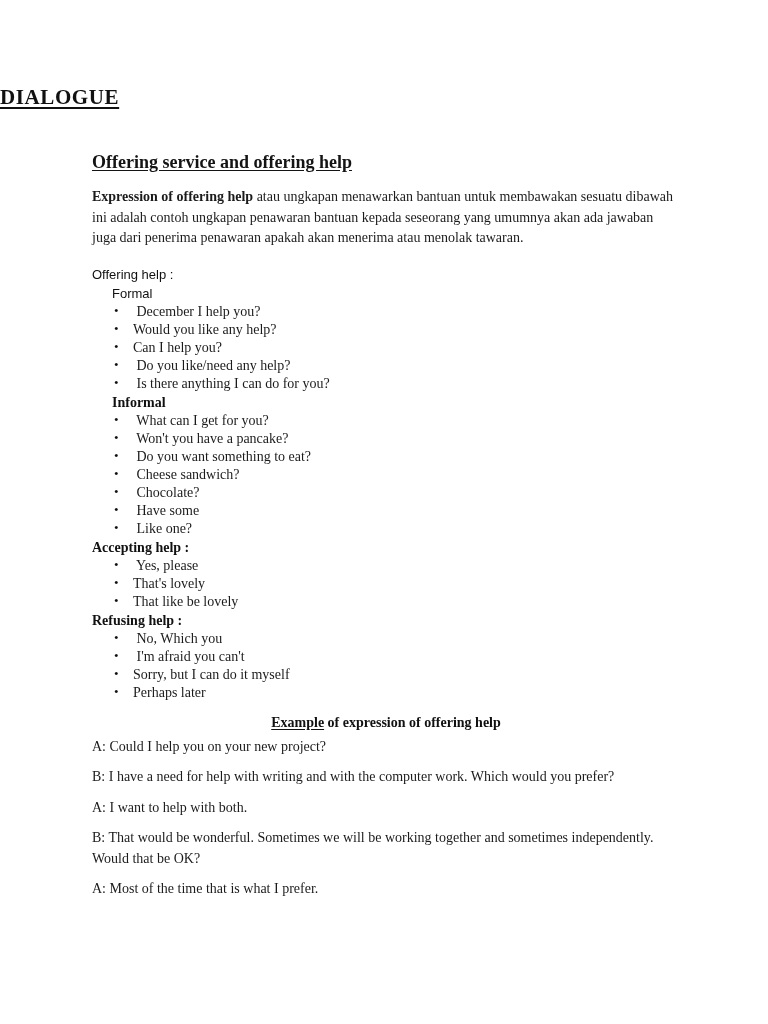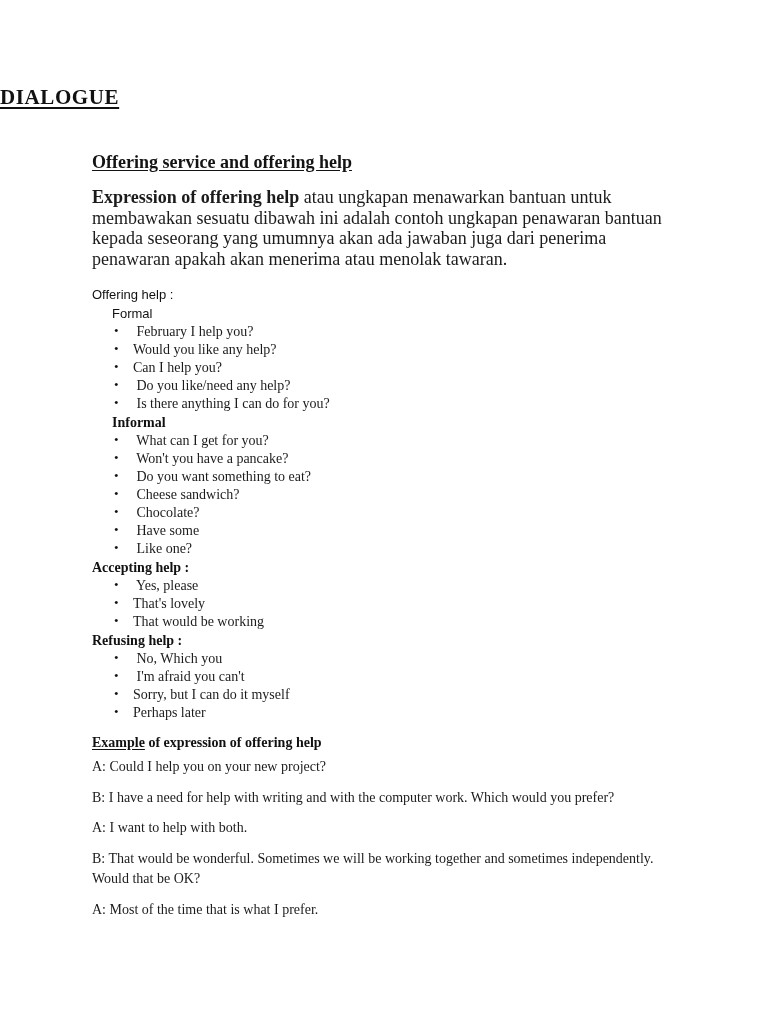--- a/index.html
+++ b/index.html
@@ -54,21 +54,21 @@
     font-size: 18px;
     color: #141414;
     margin: 0 0 14px 0;
   }
   .sec-heading span.ul {
     text-decoration: underline;
     text-underline-offset: 2px;
   }
 
   .intro-para {
-    font-size: 18px;
+    font-size: 14px;
     line-height: 20.6px;
     margin: 0 0 16px 0;
     color: #1b1b1b;
   }
   .intro-para b {
     font-weight: bold;
   }
 
   
   .sans-head {
@@ -118,20 +118,21 @@
     color: #111;
   }
   .gap-md { height: 13px; }
 
   
   .example-head {
     font-weight: bold;
     font-size: 14px;
     color: #111;
     margin: 0 0 6px 0;
+    text-align: center;
   }
   .example-head .ul {
     text-decoration: underline;
     text-underline-offset: 2px;
   }
   .dlg-line {
     font-size: 14px;
     line-height: 20.5px;
     color: #1b1b1b;
     margin: 0 0 10px 0;
@@ -153,21 +154,21 @@
       <span class="ul">Offering service and offering help</span>
     </p>
 
     <p class="intro-para"><b>Expression of offering help</b><span> atau ungkapan menawarkan bantuan untuk membawakan sesuatu dibawah ini adalah contoh ungkapan penawaran bantuan kepada seseorang yang umumnya akan ada jawaban juga dari penerima penawaran apakah akan menerima atau menolak tawaran.</span></p>
 
     <p class="sans-head">Offering help :</p>
 
     <p class="sans-head indent">Formal</p>
 
     <ul class="bullets">
-      <li> February I help you?</li>
+      <li> December I help you?</li>
       <li>Would you like any help?</li>
       <li>Can I help you?</li>
       <li> Do you like/need any help?</li>
       <li> Is there anything I can do for you?</li>
     </ul>
 
     <p class="serif-head indent">Informal</p>
 
     <ul class="bullets">
       <li> What can I get for you?</li>
@@ -177,21 +178,21 @@
       <li> Chocolate?</li>
       <li> Have some</li>
       <li> Like one?</li>
     </ul>
 
     <p class="serif-head">Accepting help :</p>
 
     <ul class="bullets">
       <li> Yes, please</li>
       <li>That's lovely</li>
-      <li>That would be working</li>
+      <li>That like be lovely</li>
     </ul>
 
     <p class="serif-head">Refusing help :</p>
 
     <ul class="bullets">
       <li> No, Which you</li>
       <li> I'm afraid you can't</li>
       <li>Sorry, but I can do it myself</li>
       <li>Perhaps later</li>
     </ul>

